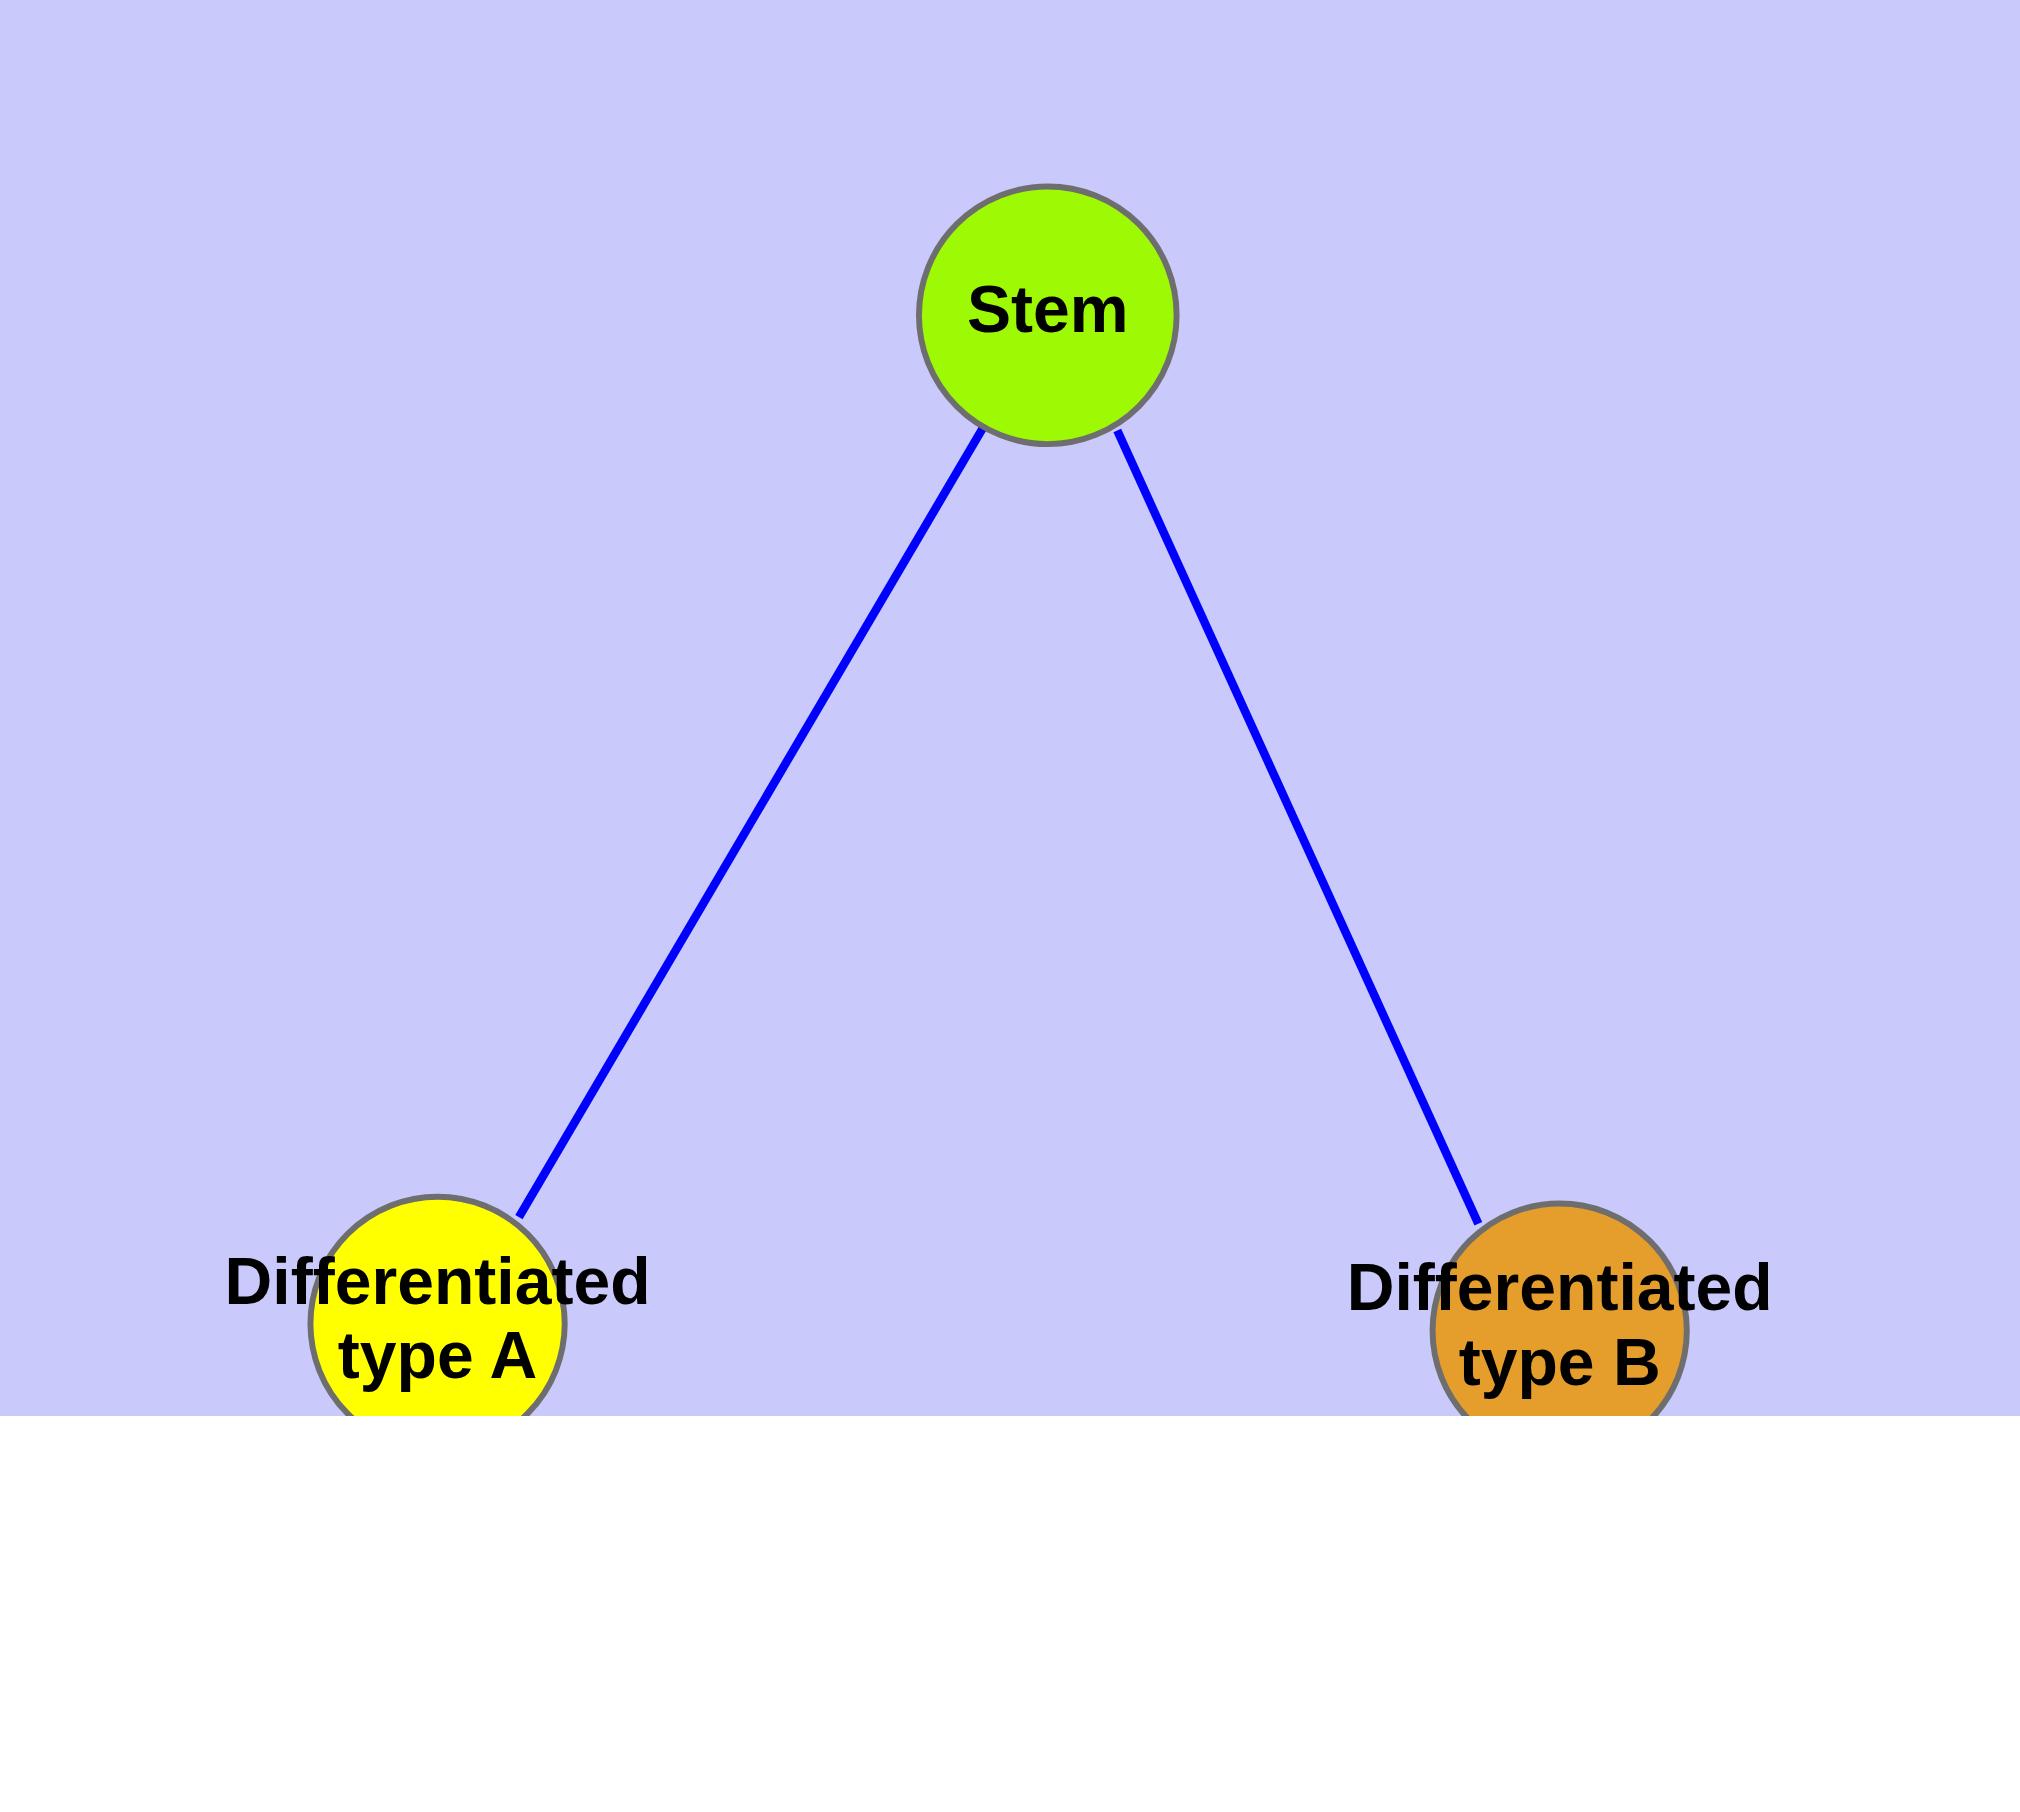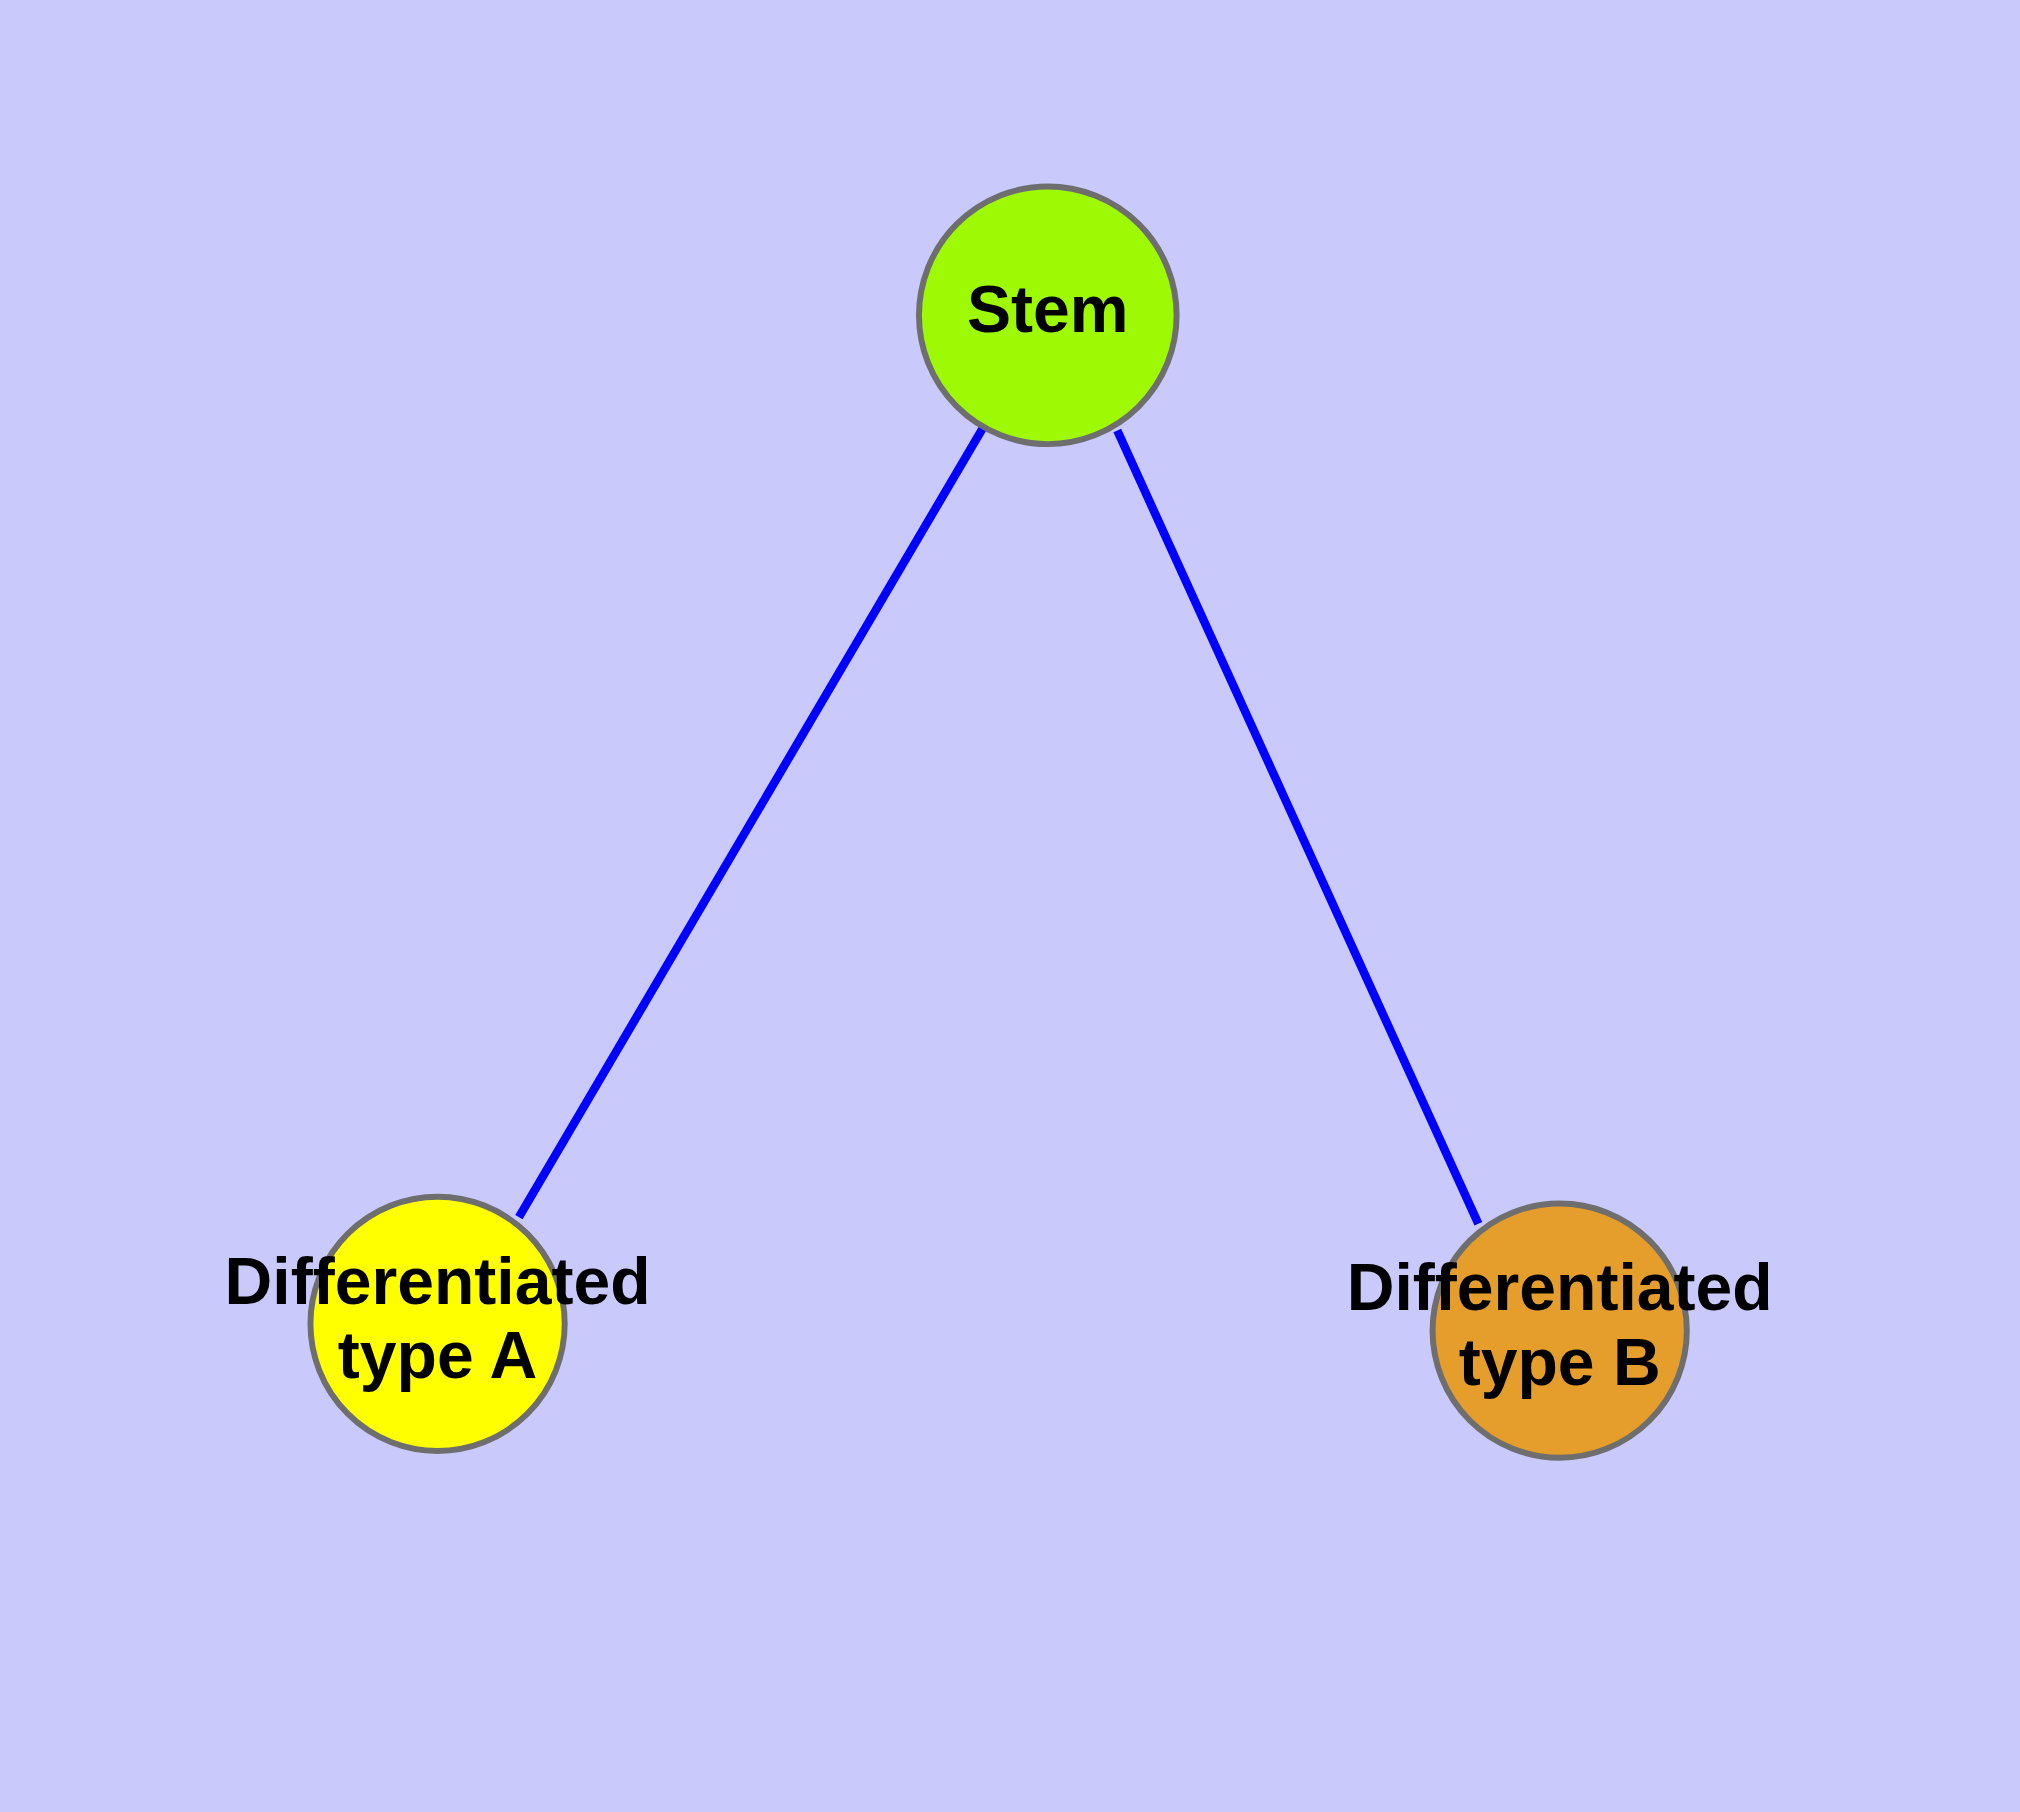--- a/index.html
+++ b/index.html
@@ -26,21 +26,21 @@
     font-family: "Liberation Sans", "DejaVu Sans", sans-serif;
     font-weight: bold;
     fill: #000000;
     text-anchor: middle;
     dominant-baseline: middle;
   }
 </style>
 </head>
 <body>
 
-<div id="canvas" style="width: 2021px; height: 1812px; background: rgb(201, 201, 252);">
+<div id="canvas" style="width: 2021px; height: 1416px; background: rgb(201, 201, 252);">
   <svg id="graph-svg" viewBox="0 0 2384 2138" xmlns="http://www.w3.org/2000/svg">
     <rect id="bg-rect" x="0" y="0" width="2384" height="2138" fill="#c9c9fc"></rect>
     <g id="edges-group">
         <line x1="1160" y1="504" x2="612" y2="1436" stroke="#0000ff" stroke-width="10" stroke-linecap="butt"></line>
         <line x1="1318" y1="508" x2="1744" y2="1444" stroke="#0000ff" stroke-width="10" stroke-linecap="butt"></line>
       </g>
     <g id="nodes-group">
         <g>
           <circle cx="1236" cy="372" r="152" fill="#9efa04" stroke="#6e6e6e" stroke-width="7"></circle>
           <text class="node-label" x="1236" y="372" font-size="78" fill="#000000"><tspan x="1236" dy="0">Stem</tspan></text>

